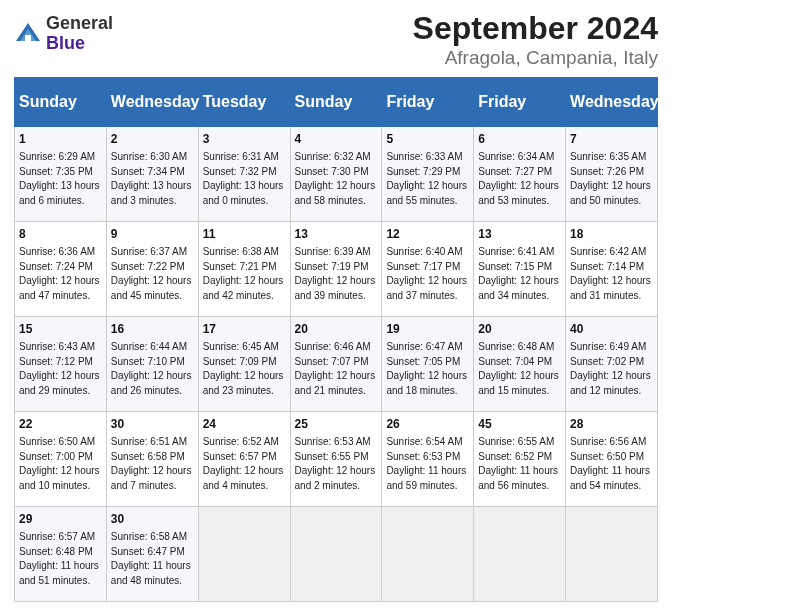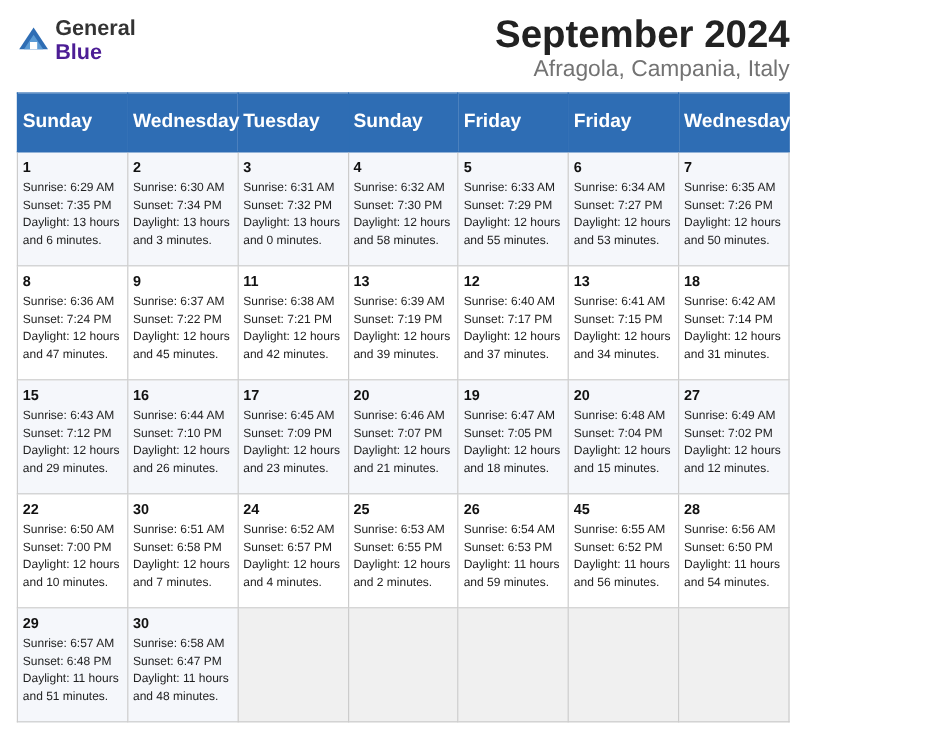--- a/index.html
+++ b/index.html
@@ -154,21 +154,21 @@
           <td><span class="day-num">13</span><span class="day-detail">Sunrise: 6:41 AM<br>Sunset: 7:15 PM<br>Daylight: 12 hours<br>and 34 minutes.</span></td>
           <td><span class="day-num">18</span><span class="day-detail">Sunrise: 6:42 AM<br>Sunset: 7:14 PM<br>Daylight: 12 hours<br>and 31 minutes.</span></td>
         </tr>
         <tr>
           <td><span class="day-num">15</span><span class="day-detail">Sunrise: 6:43 AM<br>Sunset: 7:12 PM<br>Daylight: 12 hours<br>and 29 minutes.</span></td>
           <td><span class="day-num">16</span><span class="day-detail">Sunrise: 6:44 AM<br>Sunset: 7:10 PM<br>Daylight: 12 hours<br>and 26 minutes.</span></td>
           <td><span class="day-num">17</span><span class="day-detail">Sunrise: 6:45 AM<br>Sunset: 7:09 PM<br>Daylight: 12 hours<br>and 23 minutes.</span></td>
           <td><span class="day-num">20</span><span class="day-detail">Sunrise: 6:46 AM<br>Sunset: 7:07 PM<br>Daylight: 12 hours<br>and 21 minutes.</span></td>
           <td><span class="day-num">19</span><span class="day-detail">Sunrise: 6:47 AM<br>Sunset: 7:05 PM<br>Daylight: 12 hours<br>and 18 minutes.</span></td>
           <td><span class="day-num">20</span><span class="day-detail">Sunrise: 6:48 AM<br>Sunset: 7:04 PM<br>Daylight: 12 hours<br>and 15 minutes.</span></td>
-          <td><span class="day-num">27</span><span class="day-detail">Sunrise: 6:49 AM<br>Sunset: 7:02 PM<br>Daylight: 12 hours<br>and 12 minutes.</span></td>
+          <td><span class="day-num">40</span><span class="day-detail">Sunrise: 6:49 AM<br>Sunset: 7:02 PM<br>Daylight: 12 hours<br>and 12 minutes.</span></td>
         </tr>
         <tr>
           <td><span class="day-num">22</span><span class="day-detail">Sunrise: 6:50 AM<br>Sunset: 7:00 PM<br>Daylight: 12 hours<br>and 10 minutes.</span></td>
           <td><span class="day-num">30</span><span class="day-detail">Sunrise: 6:51 AM<br>Sunset: 6:58 PM<br>Daylight: 12 hours<br>and 7 minutes.</span></td>
           <td><span class="day-num">24</span><span class="day-detail">Sunrise: 6:52 AM<br>Sunset: 6:57 PM<br>Daylight: 12 hours<br>and 4 minutes.</span></td>
           <td><span class="day-num">25</span><span class="day-detail">Sunrise: 6:53 AM<br>Sunset: 6:55 PM<br>Daylight: 12 hours<br>and 2 minutes.</span></td>
           <td><span class="day-num">26</span><span class="day-detail">Sunrise: 6:54 AM<br>Sunset: 6:53 PM<br>Daylight: 11 hours<br>and 59 minutes.</span></td>
           <td><span class="day-num">45</span><span class="day-detail">Sunrise: 6:55 AM<br>Sunset: 6:52 PM<br>Daylight: 11 hours<br>and 56 minutes.</span></td>
           <td><span class="day-num">28</span><span class="day-detail">Sunrise: 6:56 AM<br>Sunset: 6:50 PM<br>Daylight: 11 hours<br>and 54 minutes.</span></td>
         </tr>

